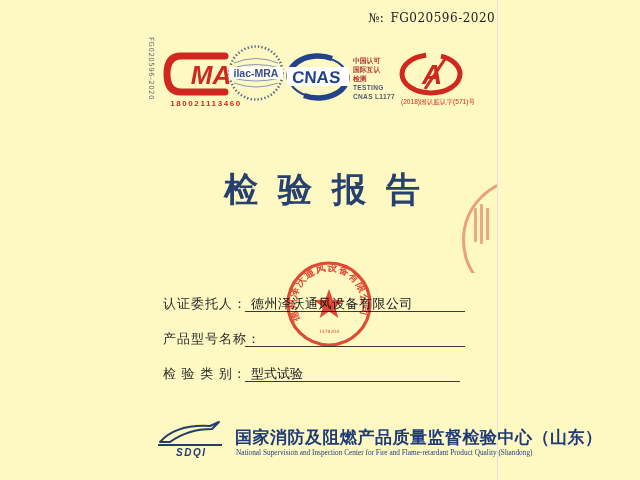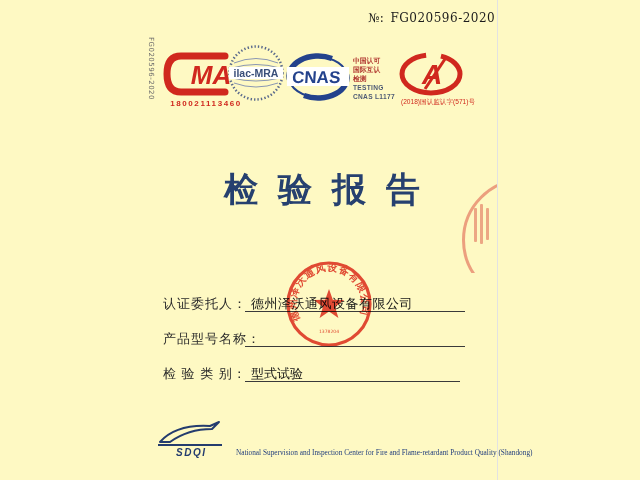--- a/index.html
+++ b/index.html
@@ -146,16 +146,17 @@
     <div class="edge-stamp-textbar" id="edge-bar-1"></div>
     <div class="edge-stamp-textbar" id="edge-bar-2"></div>
     <div class="edge-stamp-textbar" id="edge-bar-3"></div>
   </div>
 
   <svg class="abs" id="footer-logo" width="74" height="40" viewBox="0 0 74 40">
     <path d="M4,22 Q20,4 54,6 L63,2 L56,9 Q32,9 14,22 Z" fill="none" stroke="#243c6e" stroke-width="2" stroke-linejoin="round"></path>
     <line x1="2" y1="25" x2="66" y2="25" stroke="#243c6e" stroke-width="2"></line>
     <text x="20" y="36" font-size="10" font-weight="bold" font-style="italic" fill="#243c6e" letter-spacing="1.5" font-family="Liberation Sans, sans-serif">SDQI</text>
   </svg>
+  <div class="abs" id="footer-org-zh">国家消防及阻燃产品质量监督检验中心（山东）</div>
   <div class="abs" id="footer-org-en">National Supervision and Inspection Center for Fire and Flame-retardant Product Quality (Shandong)</div>
 
   <div class="abs" id="page-edge"></div>
 </div>
 
 </body></html>

